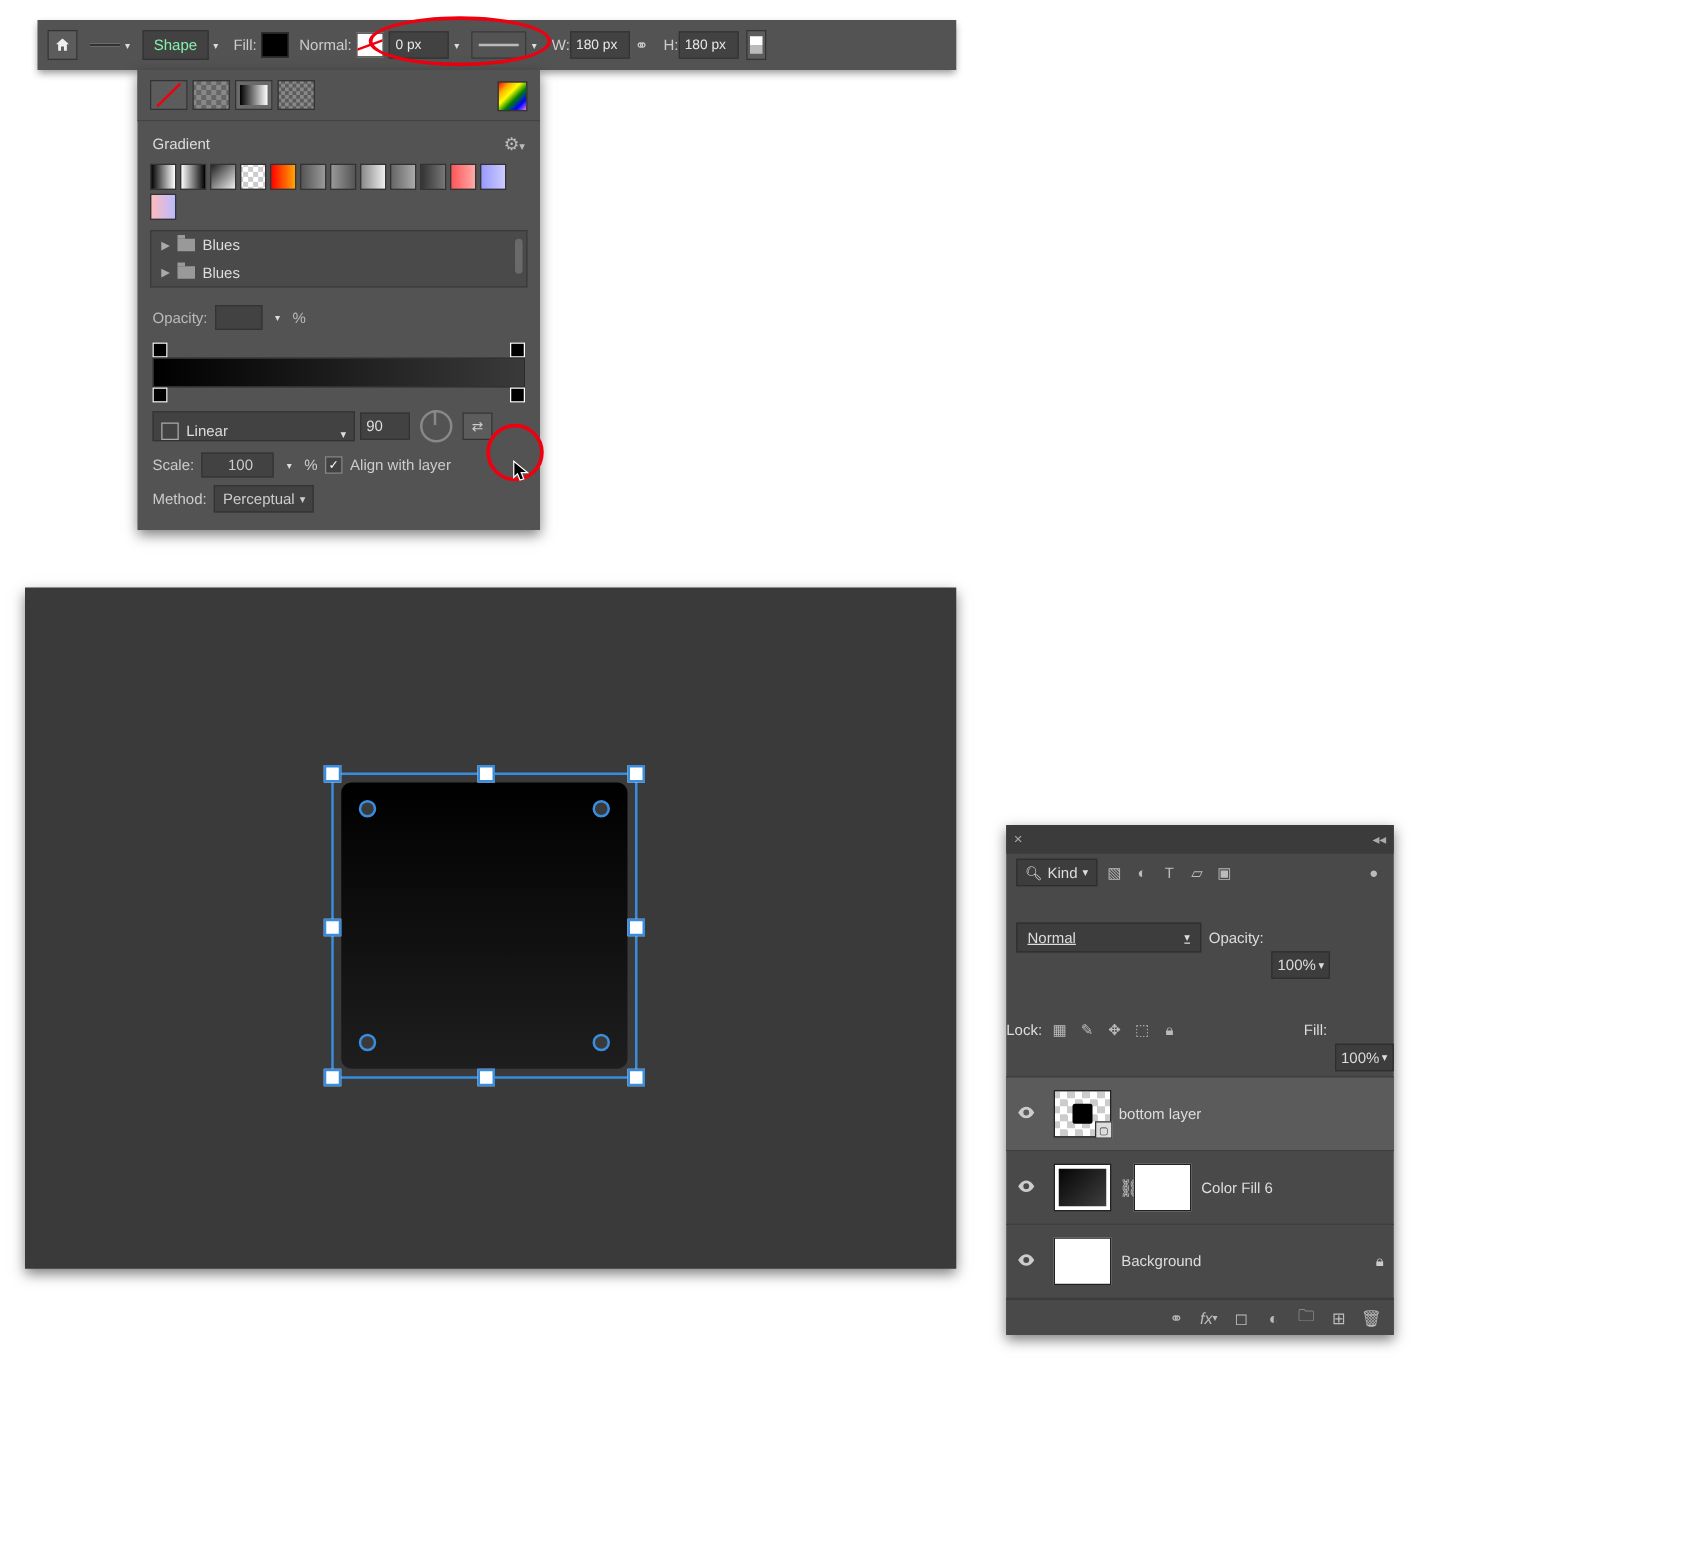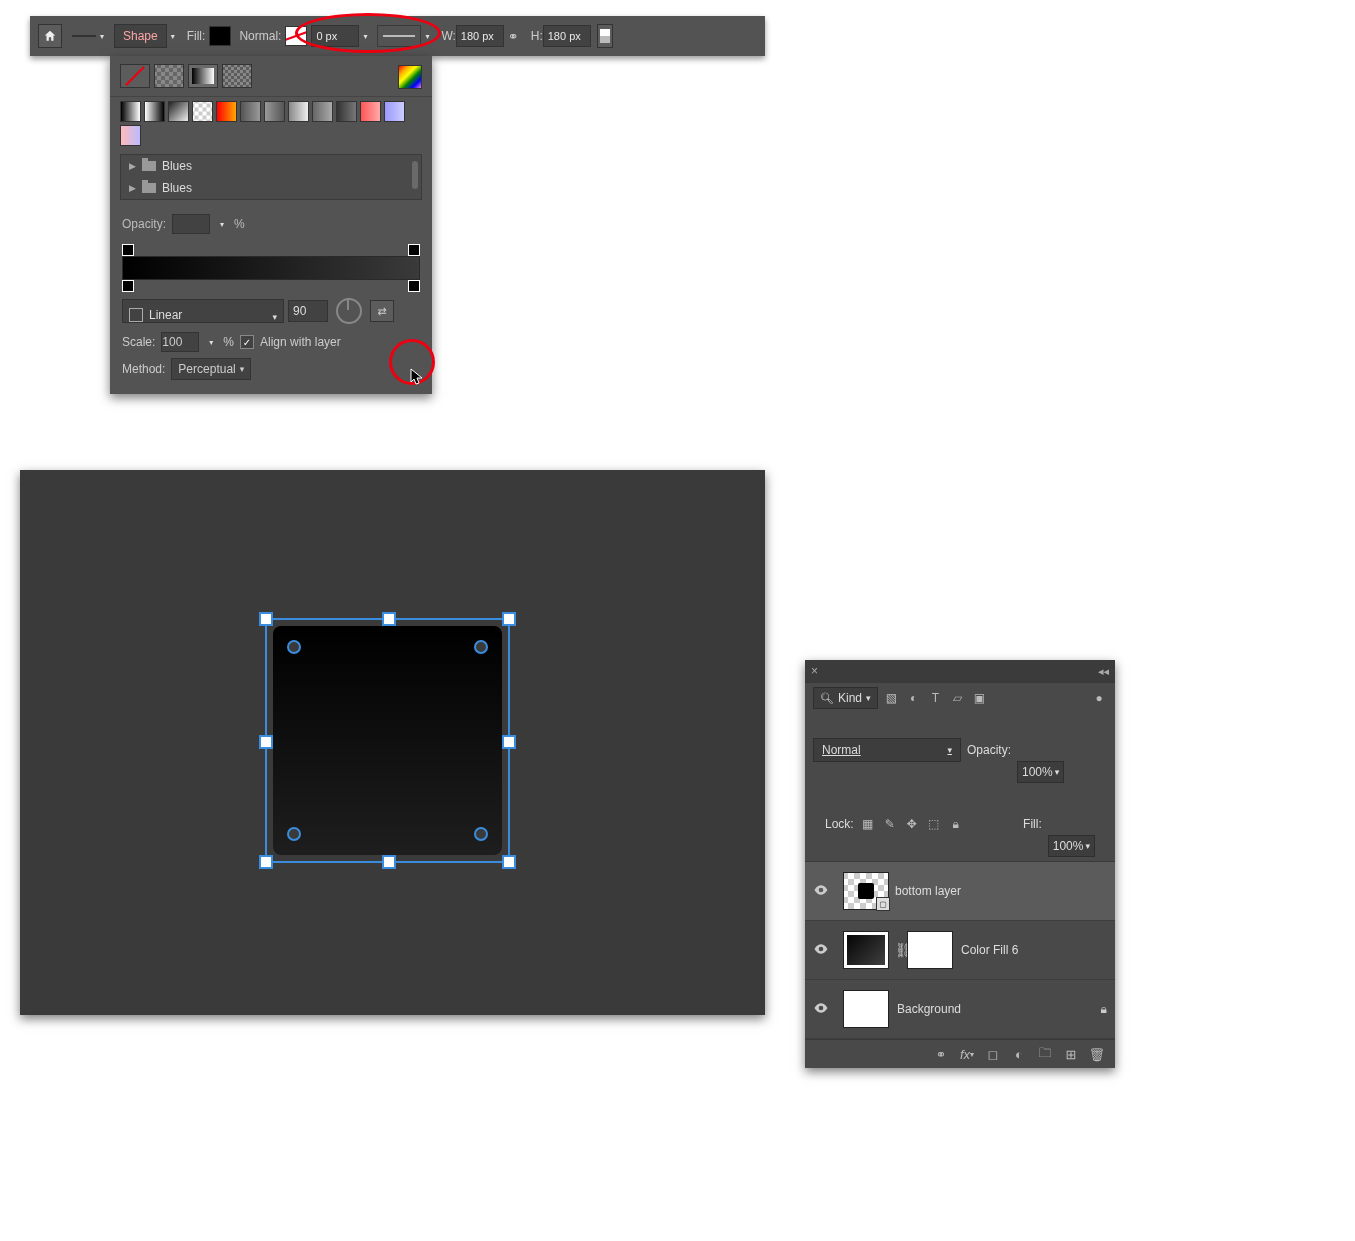--- a/index.html
+++ b/index.html
@@ -5,21 +5,21 @@
   body { margin:0; background:#fff; font-family:-apple-system,Helvetica,Arial,sans-serif; font-size:12px; color:#ddd; width:1355px; height:1241px; position:relative; }
 
   
   .optbar { position:absolute; top:16px; left:30px; width:735px; height:40px; background:#535353; display:flex; align-items:center; box-shadow:0 3px 6px rgba(0,0,0,0.4); }
   .obtn { height:22px; border:1px solid #333; background:#5c5c5c; display:flex; align-items:center; justify-content:center; margin:0 2px; cursor:pointer; }
   .home { width:22px; margin-left:8px; background:#5c5c5c; }
   .home svg { width:14px; height:14px; fill:#eee; }
   .swatch-btn { width:22px; background:#fff; border:1px solid #333; margin-left:8px; }
   .chev { width:12px; display:flex; align-items:center; justify-content:center; color:#ddd; font-size:8px; }
   .dd { display:flex; align-items:center; margin-left:6px; }
-  .dd-body { height:22px; border:1px solid #333; background:#424242; display:flex; align-items:center; padding:0 8px; color:#fca5a5; font-size:12px; }
+  .dd-body { height:22px; border:1px solid #333; background:#424242; display:flex; align-items:center; padding:0 8px; color:#86efac; font-size:12px; }
   .lbl { color:#ccc; margin-left:8px; font-size:12px; }
   .fillsw { width:20px; height:18px; background:#000; border:1px solid #333; margin-left:4px; }
   .strokesw { width:20px; height:18px; border:1px solid #333; background:#fff; position:relative; margin-left:4px; overflow:hidden; }
   .strokesw::after { content:""; position:absolute; left:-4px; top:8px; width:28px; height:2px; background:#e01; transform:rotate(-20deg); }
   .numfield { width:42px; height:20px; background:#424242; border:1px solid #333; color:#e8e8e8; font-size:11px; padding-left:4px; display:flex; align-items:center; }
   .strokestyle { width:42px; height:20px; border:1px solid #3a3a3a; background:#535353; margin-left:6px; display:flex; align-items:center; justify-content:center; }
   .strokestyle span { width:32px; height:2px; background:#bbb; }
   .linkicon { margin:0 4px; color:#ccc; font-size:13px; }
   .alignbtn { width:14px; height:22px; background:#5c5c5c; border:1px solid #333; margin-left:6px; position:relative; }
   .alignbtn::after { content:""; position:absolute; left:2px; top:4px; width:10px; height:14px; background:linear-gradient(#fff 50%,#bbb 50%); }
@@ -63,21 +63,21 @@
   .typerow { display:flex; align-items:center; padding:2px 12px; gap:4px; }
   .typedd { display:flex; align-items:flex-end; height:22px; background:#424242; border:1px solid #333; padding:0 6px; width:148px; justify-content:space-between; }
   .typedd .sq { width:12px; height:12px; border:1px solid #aaa; margin-right:6px; }
   .angbox { width:34px; height:20px; background:#424242; border:1px solid #333; display:flex; align-items:center; padding-left:4px; }
   .angwheel { width:22px; height:22px; border:2px solid #888; border-radius:50%; position:relative; margin-left:4px; }
   .angwheel::after { content:""; position:absolute; left:9px; top:-2px; width:2px; height:12px; background:#888; }
   .revbtn { width:22px; height:20px; background:#5c5c5c; border:1px solid #333; margin-left:4px; display:flex; align-items:center; justify-content:center; }
   .revbtn::after { content:"⇄"; color:#ccc; font-size:11px; }
 
   .scalerow { display:flex; align-items:center; gap:6px; padding:6px 12px 2px; color:#ccc; font-size:12px; }
-  .scbox { width:36px; height:18px; background:#424242; border:1px solid #333; display:flex; align-items:center; padding-left:0; }
+  .scbox { width:36px; height:18px; background:#424242; border:1px solid #333; display:flex; align-items:center; padding-left:20px; }
   .cb { width:12px; height:12px; background:#424242; border:1px solid #888; display:inline-flex; align-items:center; justify-content:center; color:#fff; font-size:10px; }
 
   .methrow { display:flex; align-items:center; gap:6px; padding:4px 12px; color:#ccc; font-size:12px; }
   .methdd { height:20px; background:#424242; border:1px solid #333; padding:0 6px; display:flex; align-items:center; gap:4px; }
 
   .cursor { position:absolute; width:14px; height:18px; pointer-events:none; }
   .cursor svg { width:14px; height:18px; }
 
   
   .canvas { position:absolute; top:470px; left:20px; width:745px; height:545px; background:#3a3a3a; box-shadow:0 4px 10px rgba(0,0,0,0.5); }
@@ -100,21 +100,21 @@
   .lp-menu { margin-left:auto; margin-right:6px; color:#bbb; cursor:pointer; font-size:14px; }
 
   .lp-filter { display:flex; align-items:center; gap:6px; padding:4px 8px; border-top:1px solid #3a3a3a; }
   .kinddd { display:flex; align-items:center; height:20px; background:#3d3d3d; border:1px solid #2e2e2e; padding:0 6px; gap:4px; }
   .ficon { width:16px; height:16px; color:#bbb; display:flex; align-items:center; justify-content:center; font-size:12px; }
 
   .lp-blend { display:flex; align-items:center; padding:4px 8px; gap:6px; }
   .blenddd { display:flex; align-items:center; justify-content:space-between; height:22px; width:130px; background:#3d3d3d; border:1px solid #2e2e2e; padding:0 8px;text-decoration:underline; }
   .opdd { display:flex; align-items:center; height:20px; background:#3d3d3d; border:1px solid #2e2e2e; padding:0 4px; gap:2px;margin-top:44px; }
 
-  .lp-lock { display:flex; align-items:center; padding:4px 20px; gap:6px; border-bottom:1px solid #3a3a3a; }
+  .lp-lock { display:flex; align-items:center; padding:4px 0; gap:6px; border-bottom:1px solid #3a3a3a; }
 
   .lrow { display:flex; align-items:center; padding:6px 8px; border-bottom:1px solid #3e3e3e; min-height:46px; }
   .lrow.sel { background:#5b5b5b; }
   .eye { width:16px; text-align:center; margin-right:14px; cursor:pointer; }
   .eye svg { width:14px; height:10px; fill:#ccc; }
   .lthumb { width:44px; height:36px; border:1px solid #222; background:#fff; margin-right:6px; position:relative; }
   .checker { background:repeating-conic-gradient(#ccc 0 25%,#fff 0 50%) 50%/12px 12px; }
   .lmask { width:44px; height:36px; border:1px solid #222; background:#fff; margin-right:8px; position:relative; }
   .linkchain { width:8px; text-align:center; color:#ddd; margin-right:4px; font-size:14px; }
   .smartbadge { position:absolute; right:-2px; bottom:-2px; width:12px; height:12px; background:#ddd; border:1px solid #333; font-size:8px; display:flex; align-items:center; justify-content:center; color:#333; }
@@ -182,20 +182,24 @@
 
 <div class="gradpanel">
   <div class="tabs">
     <div class="tabbtn nocolor"></div>
     <div class="tabbtn solid"></div>
     <div class="tabbtn gradi sel"></div>
     <div class="tabbtn patt"></div>
     <div class="rainbow"></div>
   </div>
 
+  <div class="ghead">
+    <span>Gradient</span>
+    <span class="gear">⚙︎<span style="font-size:9px">▾</span></span>
+  </div>
 
   <div class="presetrow" id="presetrow">
       <div class="preset" style="background: linear-gradient(90deg, rgb(0, 0, 0), rgb(255, 255, 255));"></div>
       <div class="preset" style="background: linear-gradient(90deg, rgb(255, 255, 255), rgb(0, 0, 0));"></div>
       <div class="preset" style="background: linear-gradient(135deg, rgb(34, 34, 34), rgb(238, 238, 238));"></div>
       <div class="preset" style="background: repeating-conic-gradient(rgb(204, 204, 204) 0deg, rgb(204, 204, 204) 25%, rgb(255, 255, 255) 0deg, rgb(255, 255, 255) 50%) 50% center / 8px 8px;"></div>
       <div class="preset" style="background: linear-gradient(90deg, red, orange);"></div>
       <div class="preset" style="background: linear-gradient(90deg, rgb(85, 85, 85), rgb(153, 153, 153));"></div>
       <div class="preset" style="background: linear-gradient(90deg, rgb(153, 153, 153), rgb(85, 85, 85));"></div>
       <div class="preset" style="background: linear-gradient(90deg, rgb(136, 136, 136), rgb(238, 238, 238));"></div>

